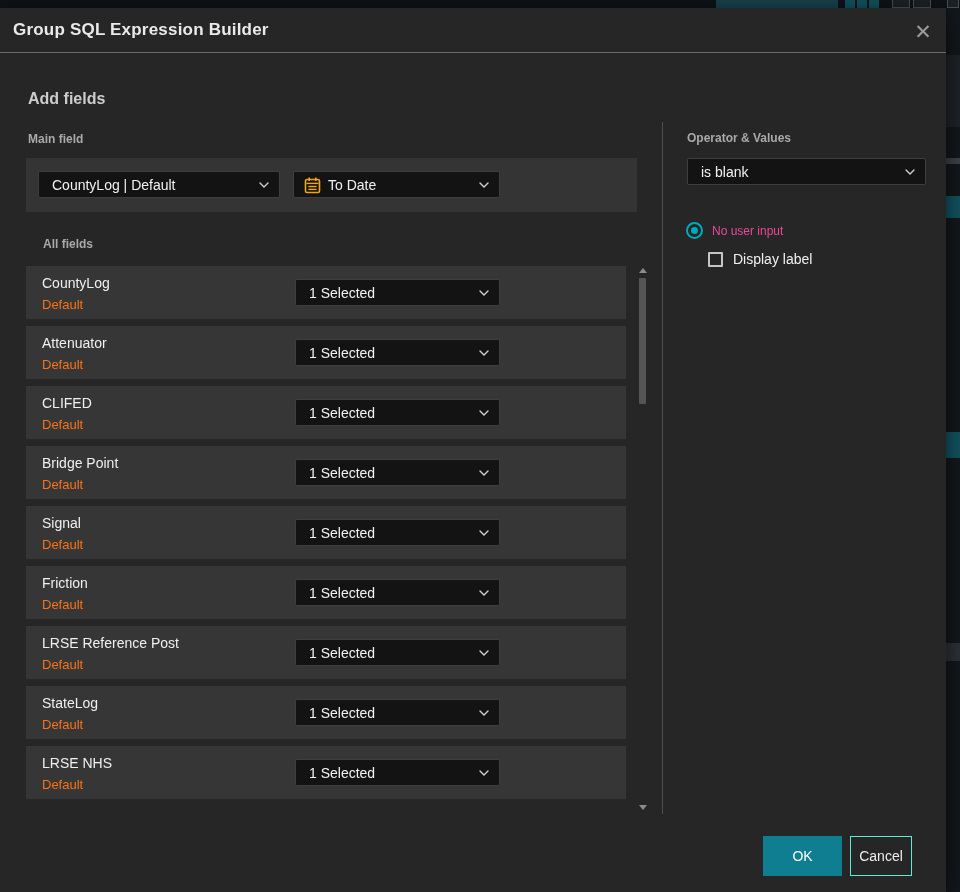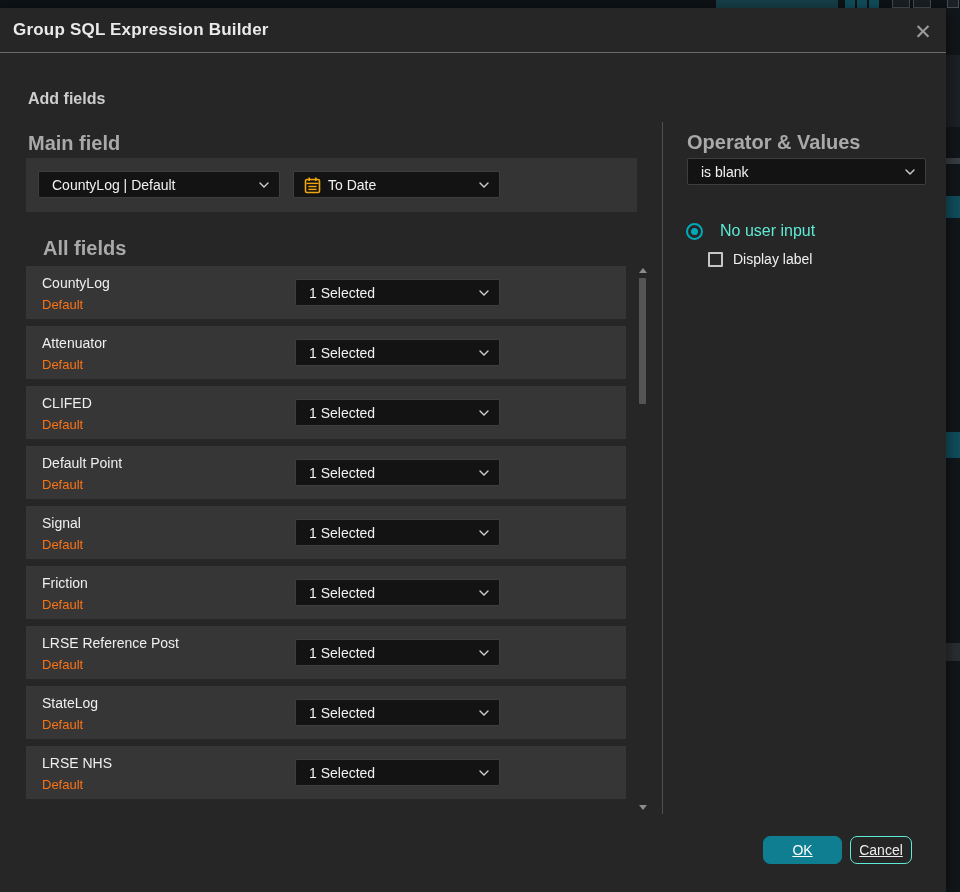--- a/index.html
+++ b/index.html
@@ -61,21 +61,21 @@
     position:absolute; right:8px; top:8px; width:30px; height:30px;
     display:flex; align-items:center; justify-content:center;
     color:#9b9b9b; font-size:21px; cursor:pointer; line-height:1;
   }
 
   .section-heading {
     position:absolute; left:28px; top:82px;
     font-size:16px; font-weight:700; color:#cdcdcd;
   }
   .group-label {
-    position:absolute; font-size:20px; font-weight:700; color:#a9a9a9;
+    position:absolute; font-size:12px; font-weight:700; color:#a9a9a9;
   }
   .lbl-main-field { left:28px; top:124px; }
   .lbl-all-fields { left:28px; top:229px;margin-left:15px; }
   .lbl-operator   { left:687px; top:123px; }
 
   
   .dd {
     position:absolute; height:27px; background:#131313;
     border:1px solid #3e3e3e; border-radius:2px;
     display:flex; align-items:center; cursor:pointer;
@@ -125,33 +125,33 @@
   
   .dd-operator { left:687px; top:150px; width:239px; }
 
   .radio-row { position:absolute; left:686px; top:214px; display:flex; align-items:center; cursor:pointer; }
   .radio-outer {
     width:17px; height:17px; border-radius:50%;
     border:2px solid #00aab9; background:transparent;
     display:flex; align-items:center; justify-content:center;
   }
   .radio-inner { width:7px; height:7px; border-radius:50%; background:#00aab9; }
-  .radio-label { margin-left:17px; font-size:16px; color:#5eead4; }
+  .radio-label { margin-left:9px; font-size:12px; color:#ec4899; }
 
   .check-row { position:absolute; left:708px; top:243px; display:flex; align-items:center; cursor:pointer; }
   .checkbox {
     width:15px; height:15px; border:2px solid #c6c6c6; border-radius:1px;
     background:transparent;
   }
   .check-label { margin-left:10px; font-size:14px; color:#f0f0f0; }
 
   
   .btn {
-    position:absolute; height:28px; font-size:14px; border-radius:7px;
-    display:flex; align-items:center; justify-content:center; cursor:pointer;text-decoration:underline;
+    position:absolute; height:40px; font-size:14px; border-radius:0;
+    display:flex; align-items:center; justify-content:center; cursor:pointer;
   }
   .btn-ok {
     left:763px; top:828px; width:79px;
     background:#0e7e90; color:#ffffff; border:1px solid #0e7e90; font-weight:400;
   }
   .btn-cancel {
     left:850px; top:828px; width:62px;
     background:transparent; color:#ededed; border:1px solid #5eead4;
   }
 </style>
@@ -254,21 +254,21 @@
       <span class="dd-text">1 Selected</span>
       <span class="chevron">
         <svg width="10" height="6" viewBox="0 0 10 6">
               <path d="M1 1l4 4 4-4" stroke="#cfcfcf" stroke-width="1.4" fill="none" stroke-linecap="round"></path>
             </svg>
       </span>
     </div>
   </div>
 
   <div class="row">
-    <div class="row-name">Default Point</div>
+    <div class="row-name">Bridge Point</div>
     <div class="row-sub">Default</div>
     <div class="dd row-dd">
       <span class="dd-text">1 Selected</span>
       <span class="chevron">
         <svg width="10" height="6" viewBox="0 0 10 6">
               <path d="M1 1l4 4 4-4" stroke="#cfcfcf" stroke-width="1.4" fill="none" stroke-linecap="round"></path>
             </svg>
       </span>
     </div>
   </div>

